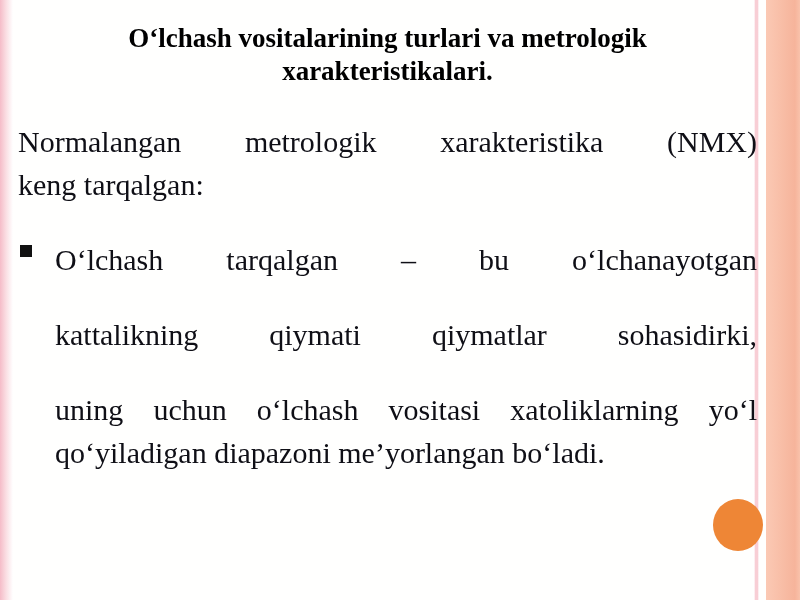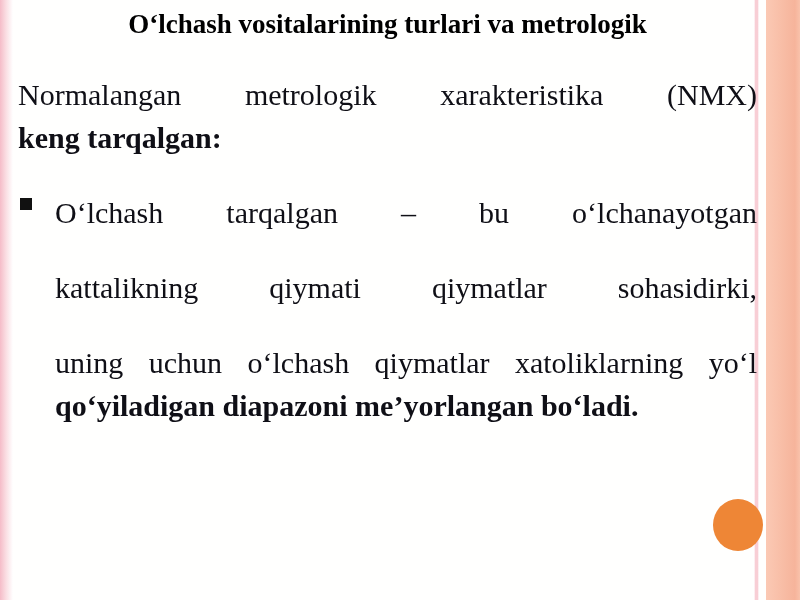--- a/index.html
+++ b/index.html
@@ -43,21 +43,21 @@
   
   .right-strip {
     position: absolute;
     left: 766px; top: 0; bottom: 0;
     width: 34px;
     background: linear-gradient(to right, var(--right-strip-light) 0%, var(--right-strip-dark) 85%, #f9c2ab 100%);
   }
   .content {
     position: absolute;
     left: 18px;
-    top: 8px;
+    top: 22px;
     width: 739px;
   }
   .title {
     font-weight: bold;
     font-size: 27px;
     line-height: 33px;
     color: var(--title);
     text-align: center;
     margin-bottom: 10px;
     letter-spacing: 0px;
@@ -68,21 +68,20 @@
     color: var(--text);
   }
   .jline {               
     text-align: justify;
     text-align-last: justify;
     white-space: nowrap;
     margin-top: 32px;
   }
   .lline {               
     text-align: left;
-    font-weight: bold;
   }
   .bullet-item {
     position: relative;
     padding-left: 37px;
   }
   .bullet-sq {
     position: absolute;
     left: 2px;
     top: 7px;
     width: 12px;
@@ -107,34 +106,35 @@
 <div class="slide">
 
   <div class="left-strip"></div>
   <div class="right-line"></div>
   <div class="right-strip"></div>
 
   <div class="content">
 
     <div class="title">
       <div>Oʻlchash vositalarining turlari va metrologik</div>
+      <div>xarakteristikalari.</div>
     </div>
 
     <div class="body-text">
       <div class="jline">Normalangan metrologik xarakteristika (NMX)</div>
       <div class="lline">keng tarqalgan:</div>
     </div>
 
     <div class="body-text">
 
       <div class="bullet-item">
         <span class="bullet-sq"></span>
         <div class="jline">Oʻlchash tarqalgan – bu oʻlchanayotgan</div>
         <div class="jline">kattalikning qiymati qiymatlar sohasidirki,</div>
-        <div class="jline">uning uchun oʻlchash qiymatlar xatoliklarning yoʻl</div>
+        <div class="jline">uning uchun oʻlchash vositasi xatoliklarning yoʻl</div>
         <div class="lline">qoʻyiladigan diapazoni me’yorlangan boʻladi.</div>
       </div>
 
 
     </div>
 
   </div>
 
   <div class="orange-circle"></div>
 

